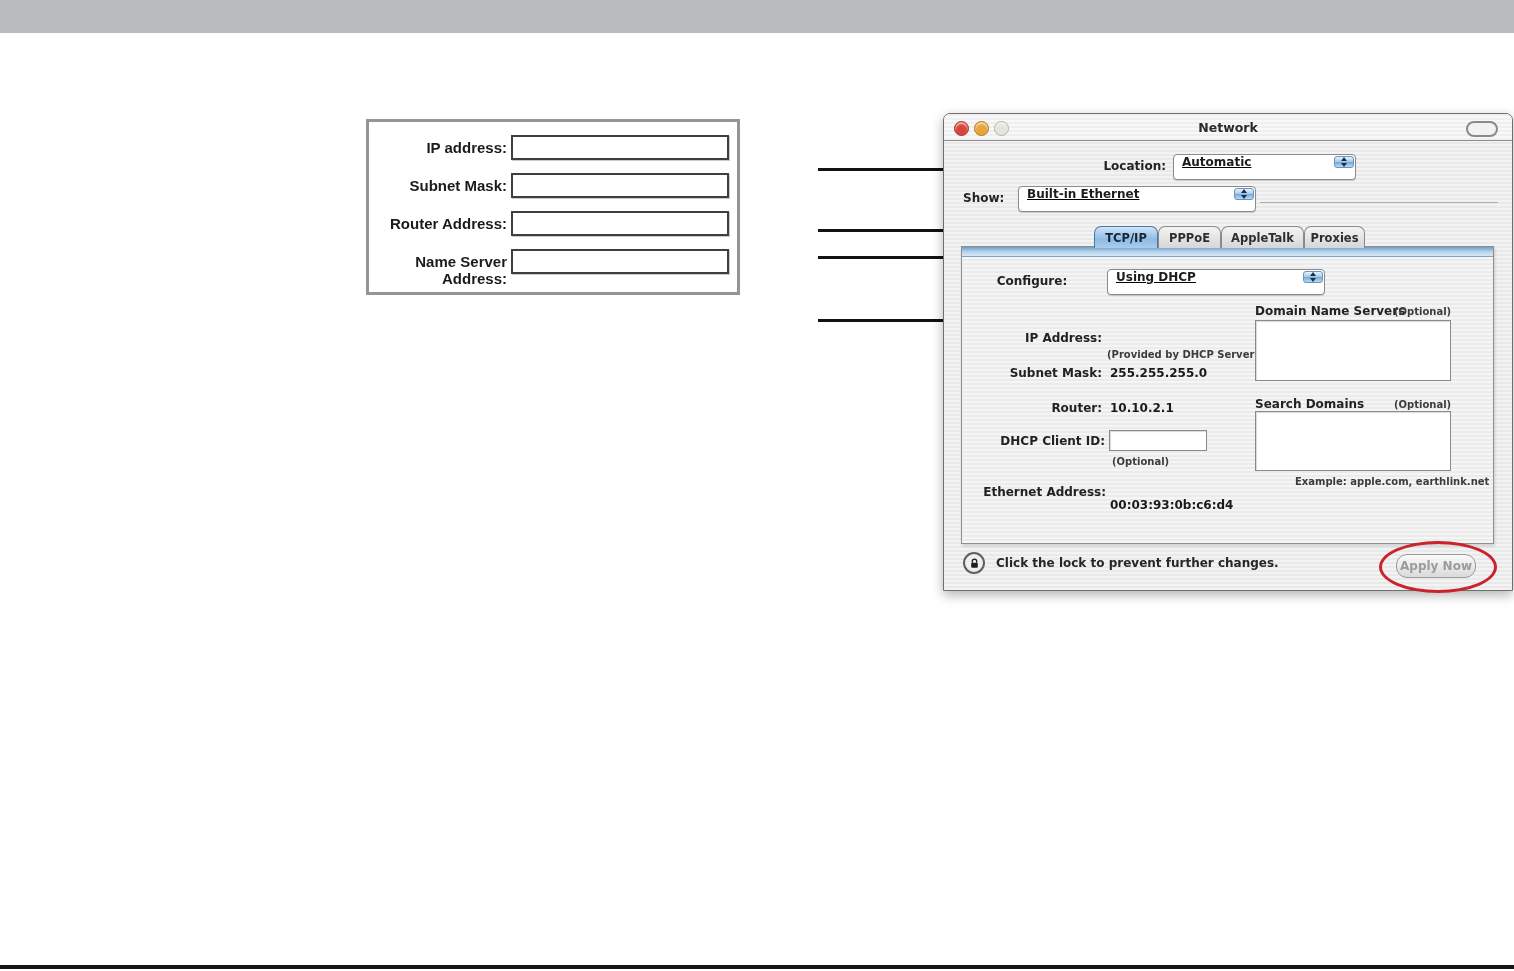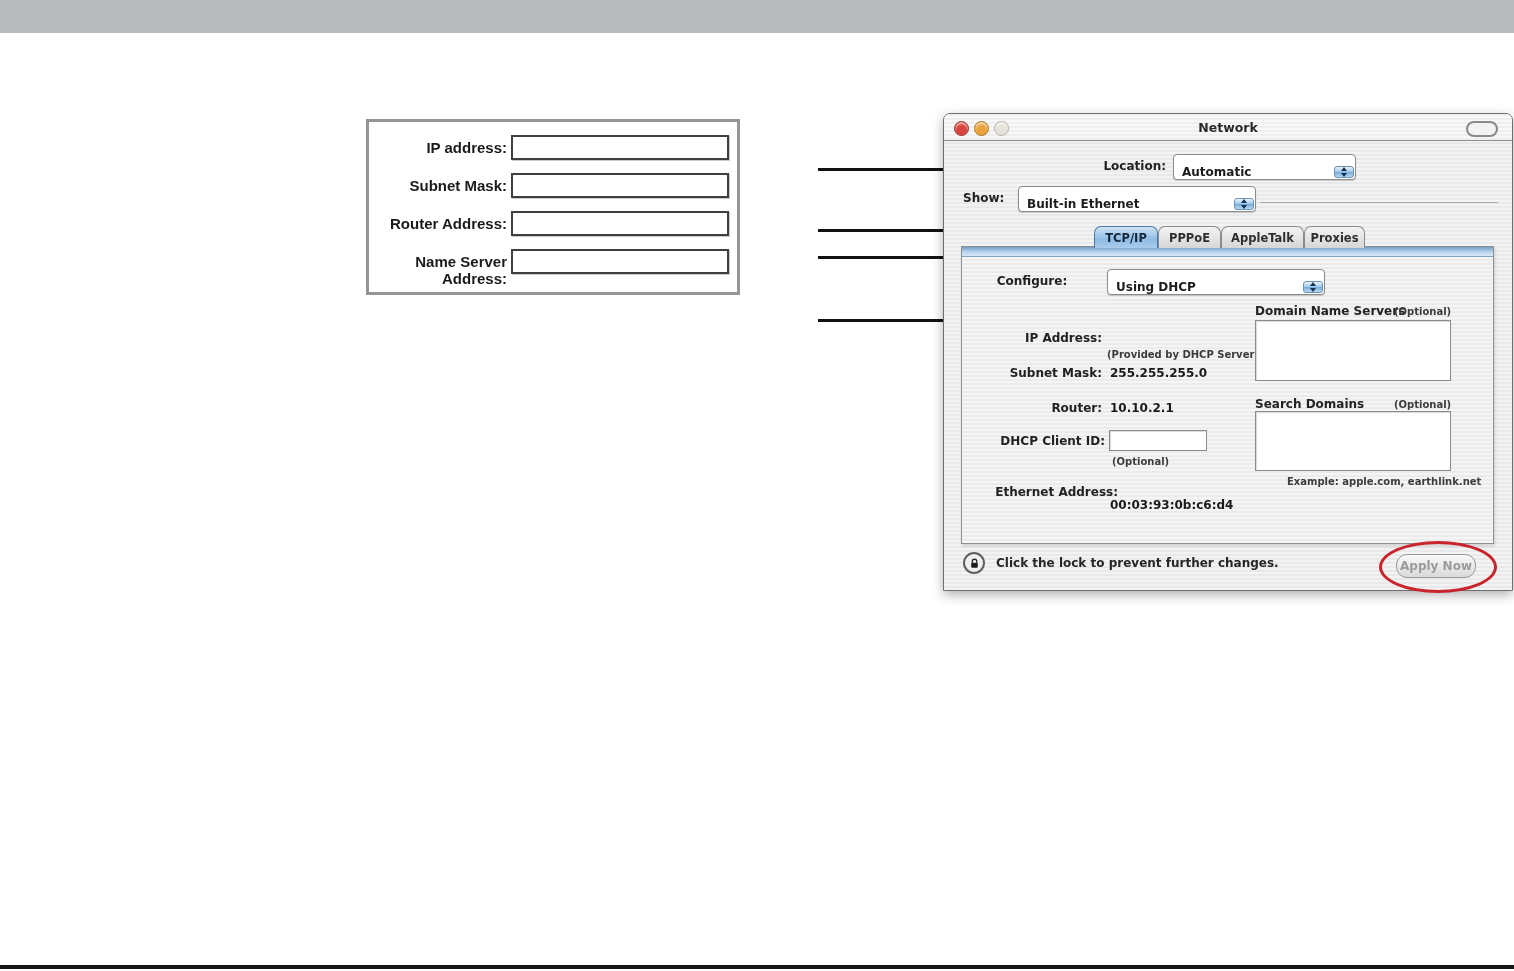--- a/index.html
+++ b/index.html
@@ -40,21 +40,21 @@
   .tl.pale{left:50px;background:#e6e3da;border:1px solid #b5b2a9;}
   .win-title{position:absolute;left:0;top:6px;width:100%;text-align:center;font-size:12.5px;font-weight:bold;color:#2a2a2a;}
   .pill{position:absolute;right:14px;top:7px;width:28px;height:12px;border:2px solid #8a8a8a;border-radius:8px;background:#f2f2f2;}
 
   .flabel{position:absolute;font-size:12px;font-weight:bold;color:#222;}
   .flabel.r{text-align:right;}
   .fvalue{position:absolute;font-size:12px;font-weight:bold;color:#1a1a1a;}
   .fsmall{position:absolute;font-size:10px;font-weight:bold;color:#3c3c3c;}
 
   
-  .popup{position:absolute;background:#fff;border:1px solid #8b8b8b;border-radius:4px;display:flex;align-items:flex-end;box-shadow:0 1px 1px rgba(0,0,0,.18);}
+  .popup{position:absolute;background:#fff;border:1px solid #8b8b8b;border-radius:4px;display:flex;align-items:flex-start;box-shadow:0 1px 1px rgba(0,0,0,.18);text-decoration:underline;}
   .popup-text{flex:1;display:flex;align-items:center;padding-left:8px;font-size:12px;font-weight:bold;color:#1c1c1c;}
   .popup-stepper{width:18px;margin:1px;border-radius:3px;border:1px solid #6a93b8;
     background:linear-gradient(#eaf4fd 0%,#a6cbec 45%,#74a9d8 52%,#bcd9f0 100%);
     display:flex;flex-direction:column;align-items:center;justify-content:center;gap:2px;}
   .arr{width:0;height:0;border-left:3.5px solid transparent;border-right:3.5px solid transparent;}
   .arr.up{border-bottom:4px solid #16324e;}
   .arr.dn{border-top:4px solid #16324e;}
 
   .show-rule{left:316px;top:88px;width:238px;height:1px;background:#adadad;}
 
@@ -163,32 +163,32 @@
     <div class="flabel r" style="left:0;top:119px;width:140px;">Subnet Mask:</div>
     <div class="fvalue" style="left:148px;top:119px;">255.255.255.0</div>
 
     <div class="flabel r" style="left:0;top:154px;width:140px;">Router:</div>
     <div class="fvalue" style="left:148px;top:154px;">10.10.2.1</div>
 
     <div class="flabel r" style="left:0;top:187px;width:143px;">DHCP Client ID:</div>
     <input type="text" class="mini-input" style="left: 147px; top: 183px; width: 90px; height: 19px;">
     <div class="fsmall" style="left:150px;top:209px;">(Optional)</div>
 
-    <div class="flabel r" style="left:16px;top:238px;width:140px;">Ethernet Address:</div>
+    <div class="flabel r" style="left:4px;top:238px;width:140px;">Ethernet Address:</div>
     <div class="fvalue" style="left:148px;top:238px;margin-top:13px;">00:03:93:0b:c6:d4</div>
 
     <div class="flabel" style="left:293px;top:57px;">Domain Name Servers</div>
     <div class="fsmall" style="left:432px;top:59px;">(Optional)</div>
     <textarea class="mini-input" style="left: 293px; top: 73px; width: 190px; height: 55px;"></textarea>
 
     <div class="flabel" style="left:293px;top:150px;">Search Domains</div>
     <div class="fsmall" style="left:432px;top:152px;">(Optional)</div>
     <textarea class="mini-input" style="left: 293px; top: 164px; width: 190px; height: 54px;"></textarea>
 
-    <div class="fsmall" style="left:281px;top:229px;padding-left:44px;">Example: apple.com, earthlink.net</div>
+    <div class="fsmall" style="left:289px;top:229px;padding-left:44px;">Example: apple.com, earthlink.net</div>
   </div>
 
   <div class="lock-circle">
     <svg width="11" height="11" viewBox="0 0 12 12">
       <path d="M3.6 5.2V3.6a2.4 2.4 0 0 1 4.8 0v1.6" fill="none" stroke="#1d1d1d" stroke-width="1.4"></path>
       <rect x="2.4" y="5.2" width="7.2" height="5.4" rx="1" fill="#1d1d1d"></rect>
     </svg>
   </div>
   <div class="lock-text">Click the lock to prevent further changes.</div>
   <div class="apply-btn">Apply Now</div>

